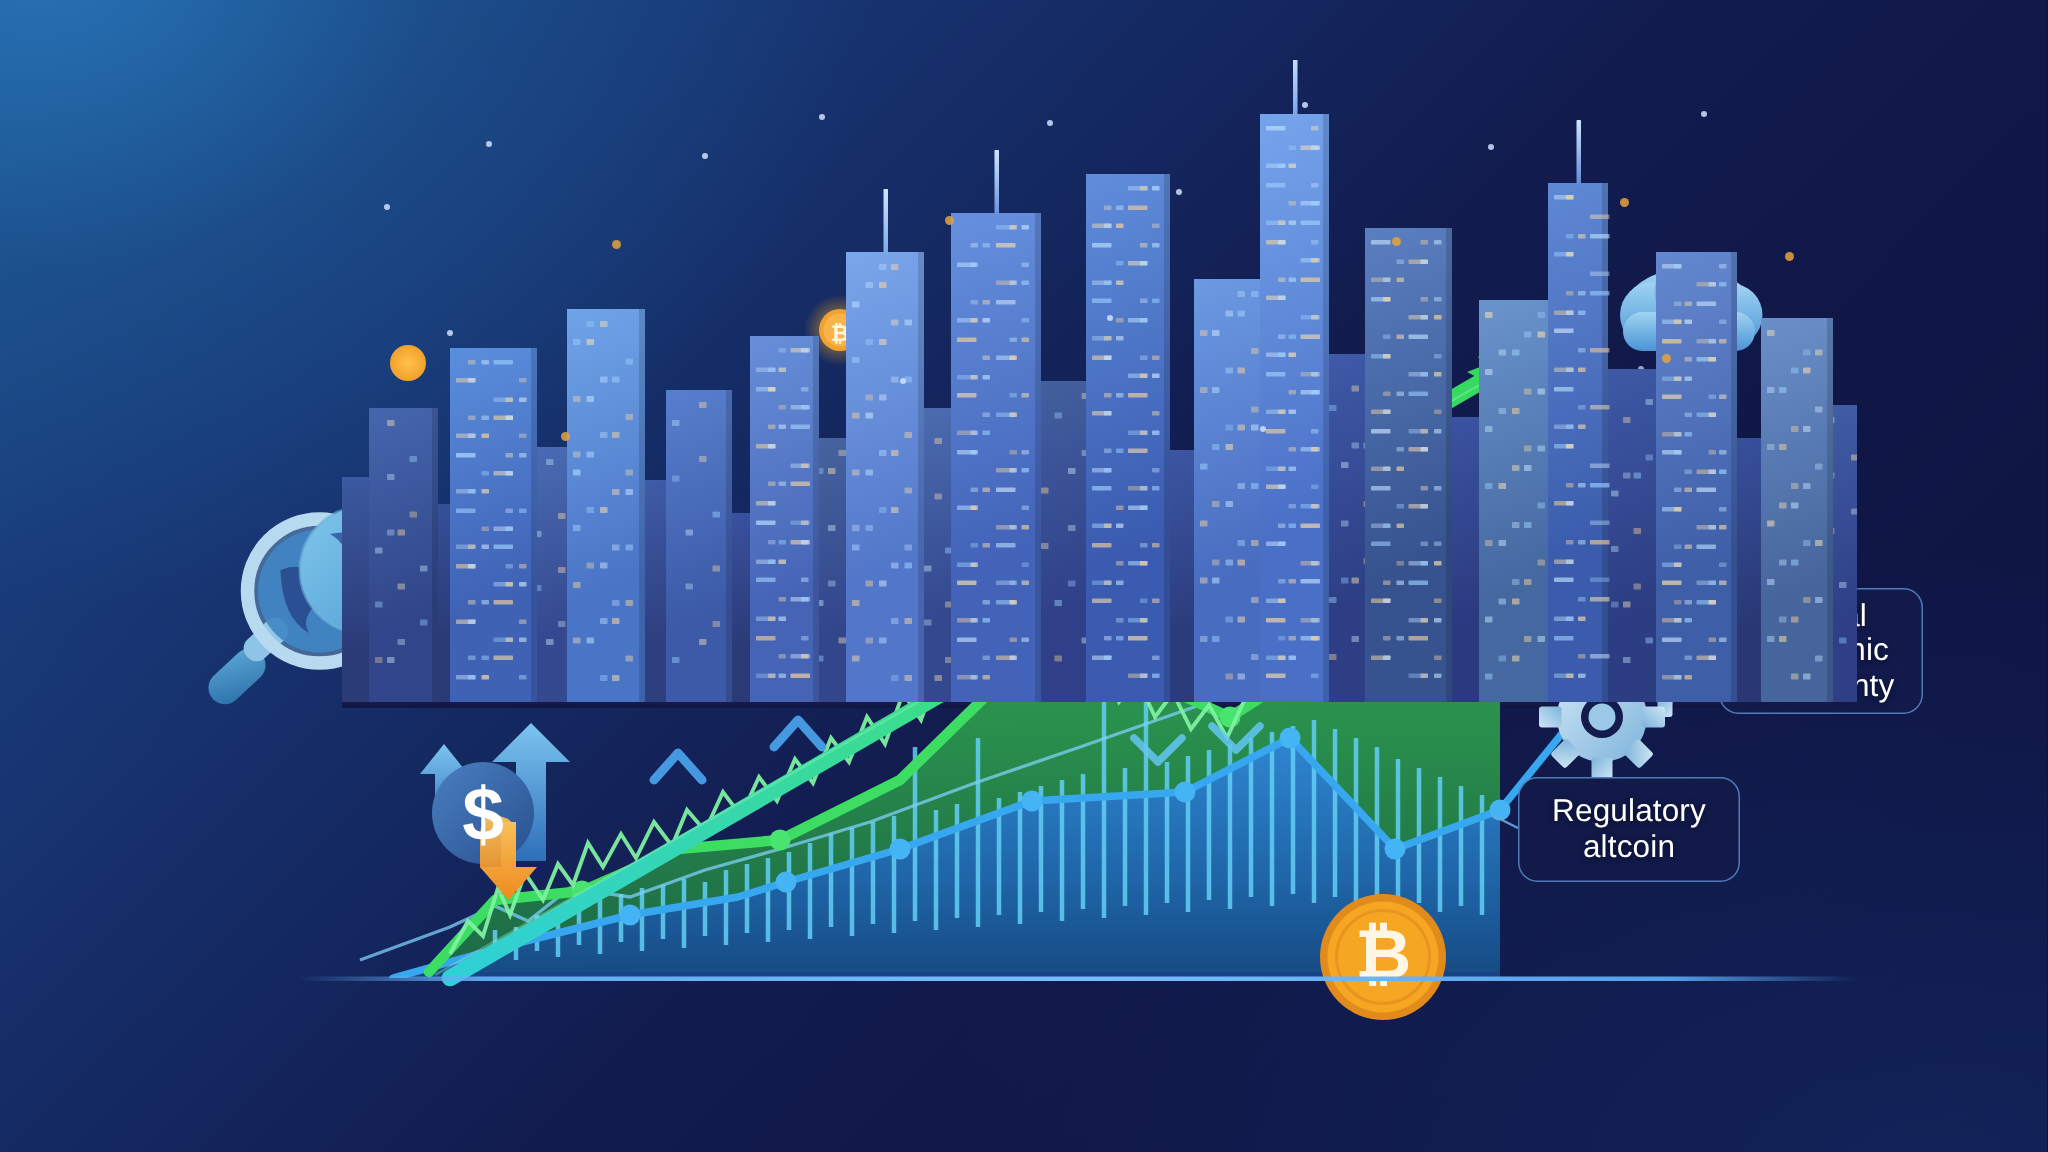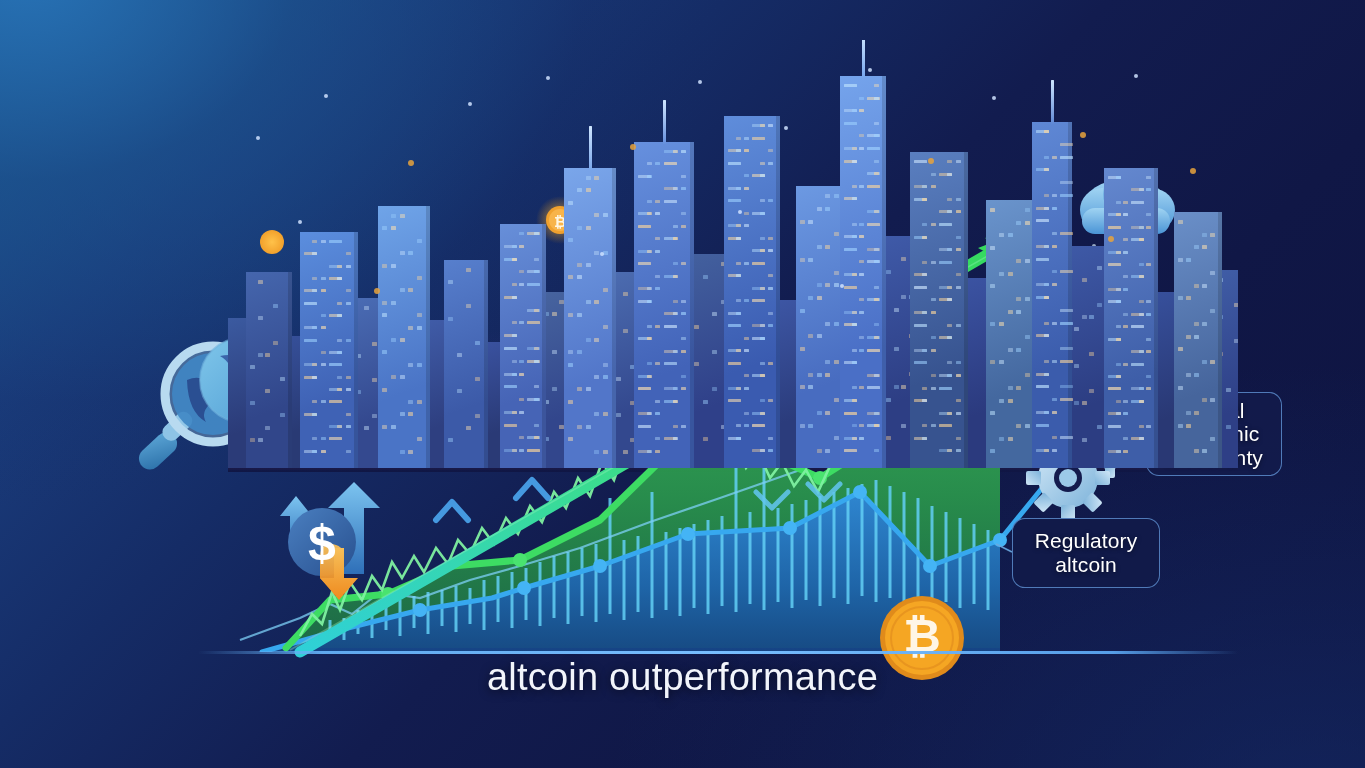--- a/index.html
+++ b/index.html
@@ -1307,15 +1307,14 @@
   </div>
 
   <div class="pill" id="label-reg">
     <div>
       <span>Regulatory</span>
       <span>altcoin</span>
     </div>
   </div>
 
   <div id="baseline"></div>
-  <div id="title">altcoin outperformance</div>
 
 </div>
 
 </body></html>

